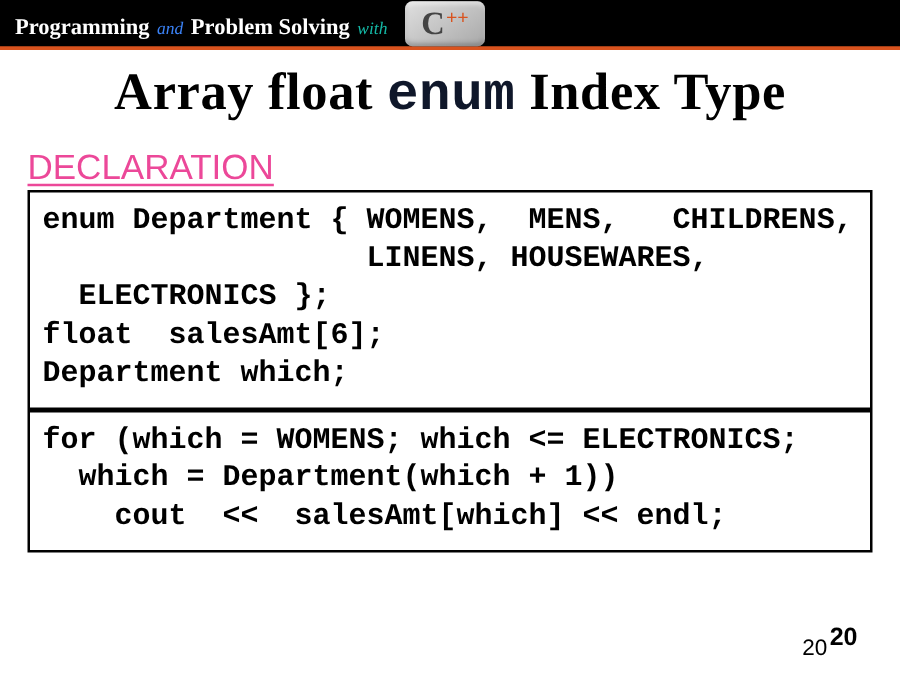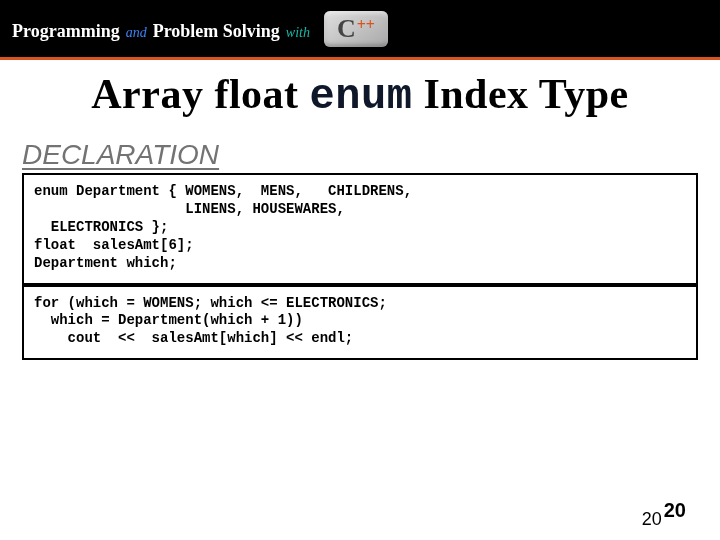--- a/index.html
+++ b/index.html
@@ -6,21 +6,21 @@
   body {
     width: 720px;
     height: 540px;
     background: #fff;
     font-family: Arial, sans-serif;
     position: relative;
     overflow: hidden;
   }
   .topbar {
     width: 100%;
-    height: 60px;
+    height: 40px;
     background: #000;
     display: flex;
     align-items: center;
     padding: 0 12px;
     position: relative;
     border-bottom: 3px solid #d9531e;
   }
   .topbar .brand {
     color: #fff;
     font-size: 18px;
@@ -79,33 +79,32 @@
     letter-spacing: 0.5px;
   }
   h1.title .enum-word {
     font-family: "Courier New", monospace;
     color: #0f172a;
     font-size: 42px;
   }
   .section-label {
     font-family: Arial, sans-serif;
     font-size: 28px;
-    color: #737373;
+    color: #ec4899;
     margin-top: 18px;
     margin-bottom: 2px;
     text-decoration: underline;
     text-underline-offset: 4px;
     text-decoration-thickness: 2px;
-    font-style: italic;
   }
   .codebox {
     border: 2px solid #000;
     padding: 8px 10px 10px 10px;
     font-family: "Courier New", monospace;
-    font-size: 14px;
+    font-size: 24px;
     line-height: 1.28;
     font-weight: bold;
     white-space: pre;
     overflow: hidden;
   }
   .pagenum-group {
     position: absolute;
     right: 34px;
     bottom: 10px;
     font-family: Arial, sans-serif;

